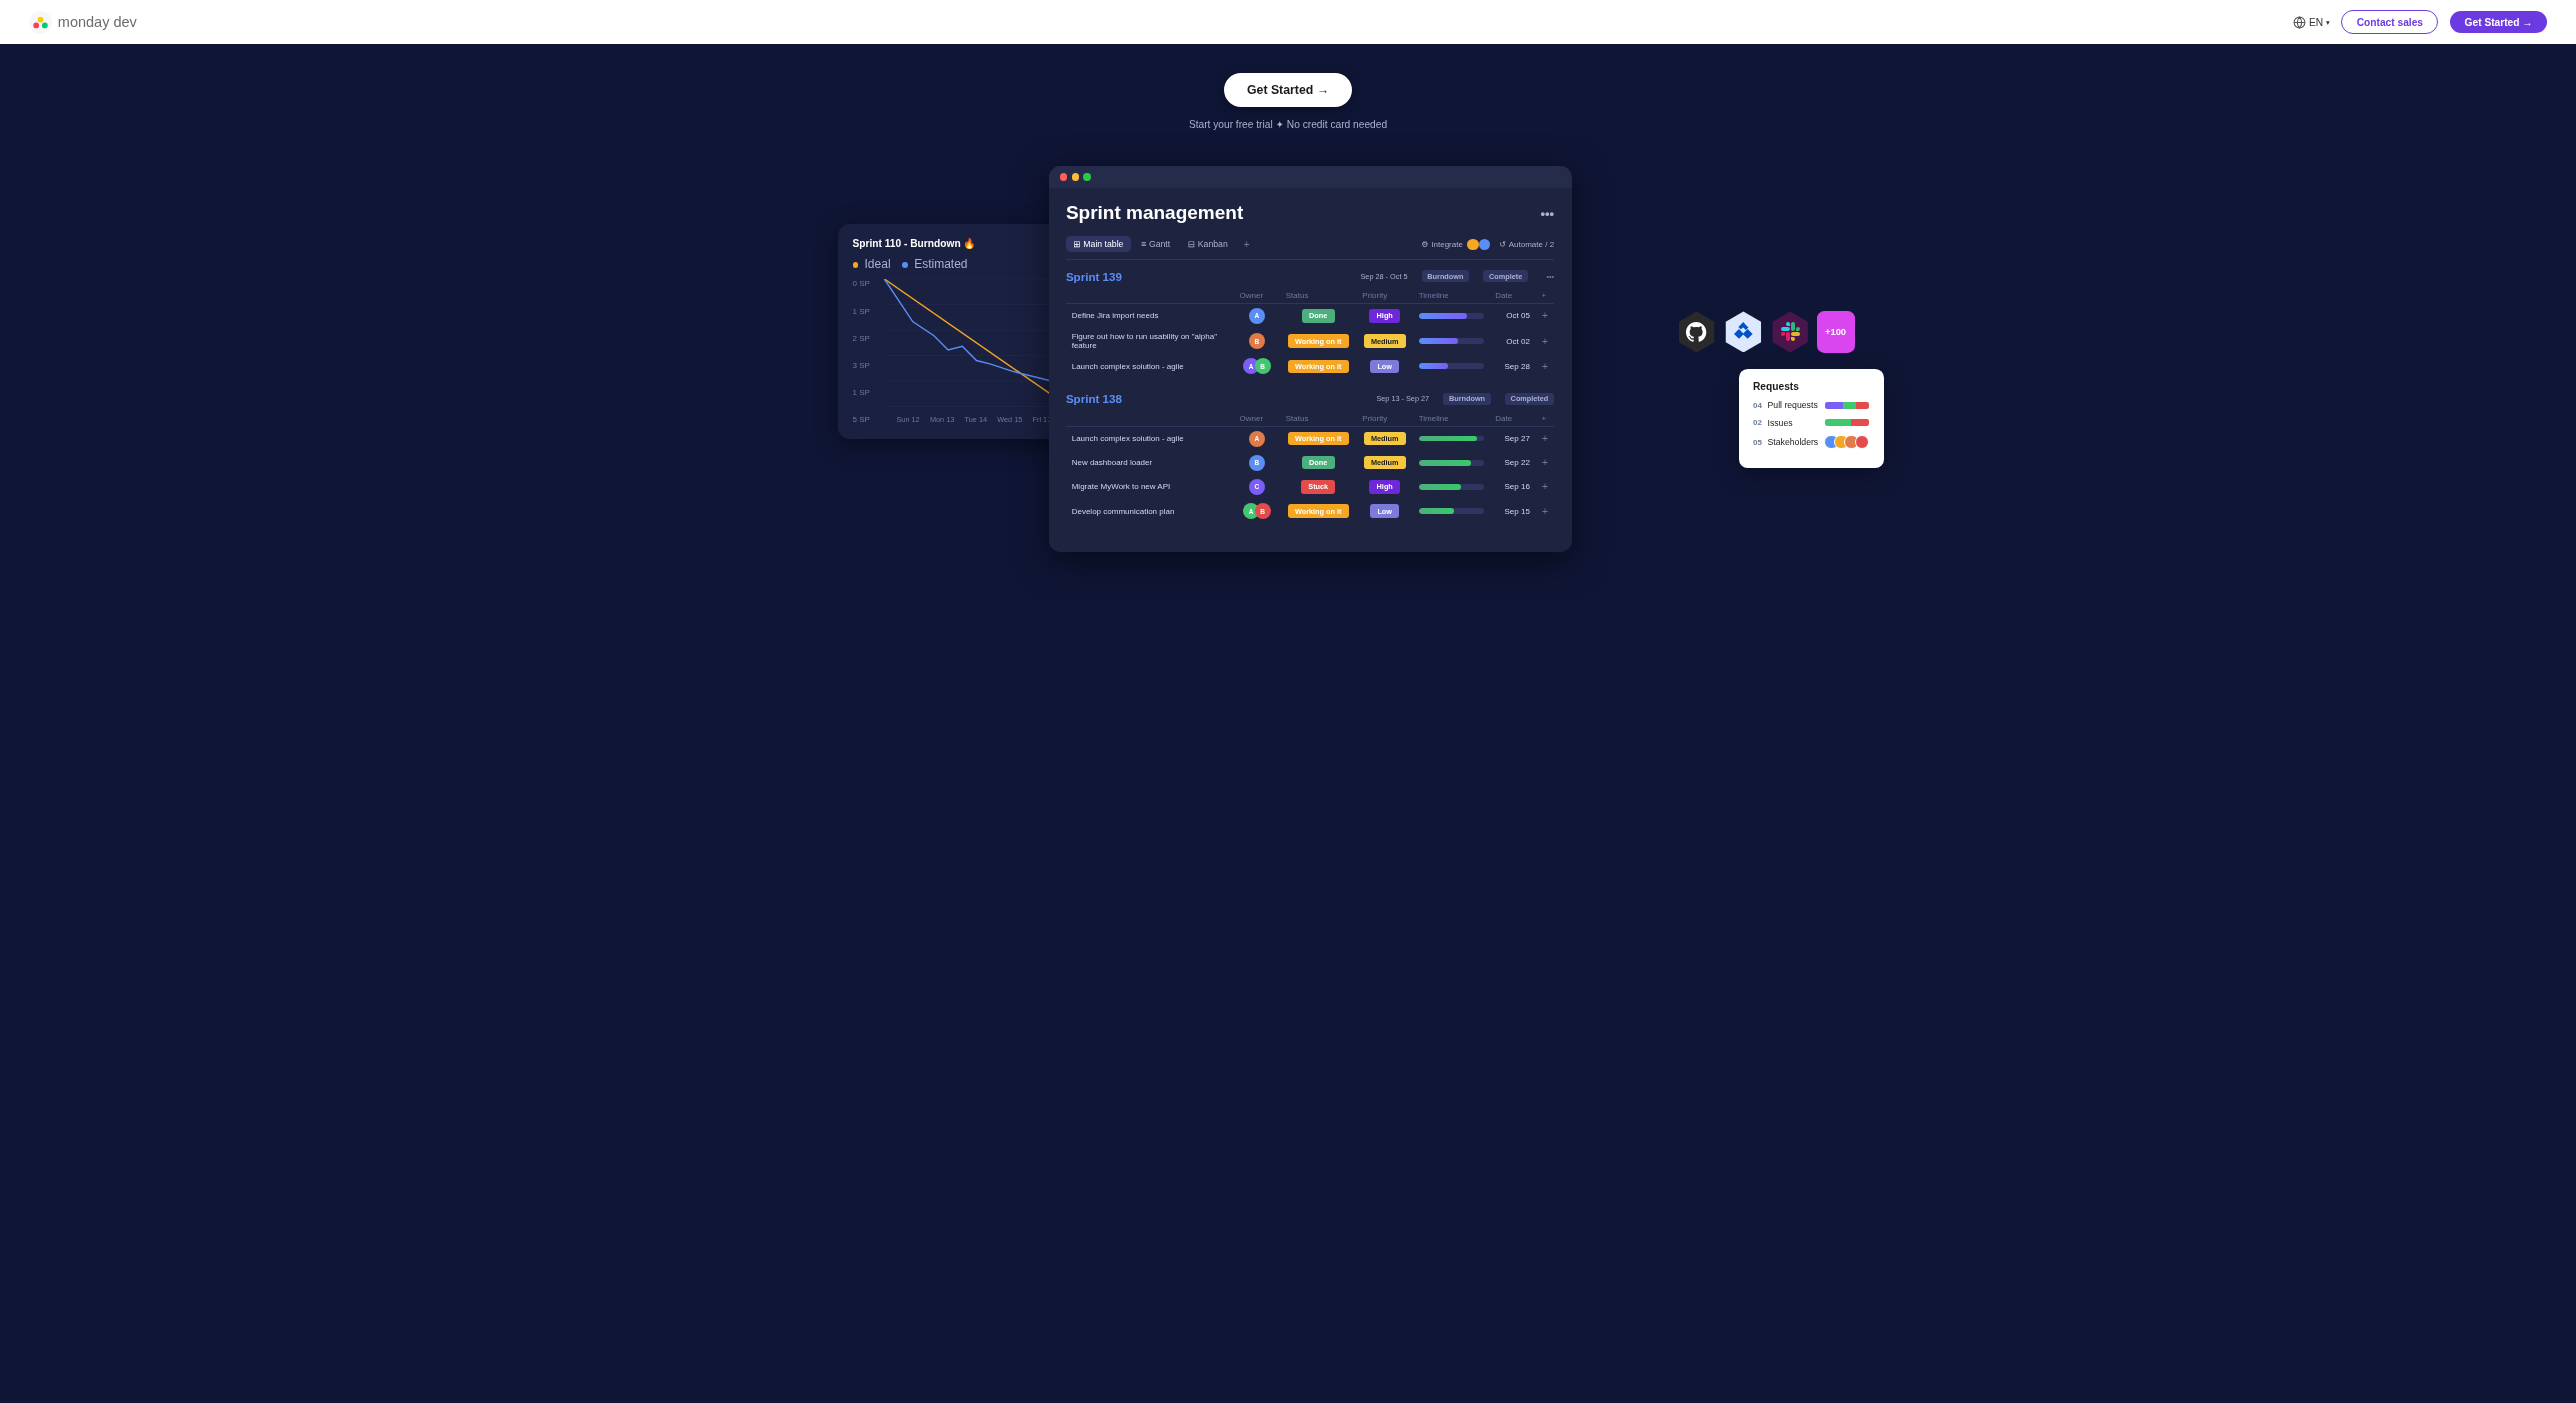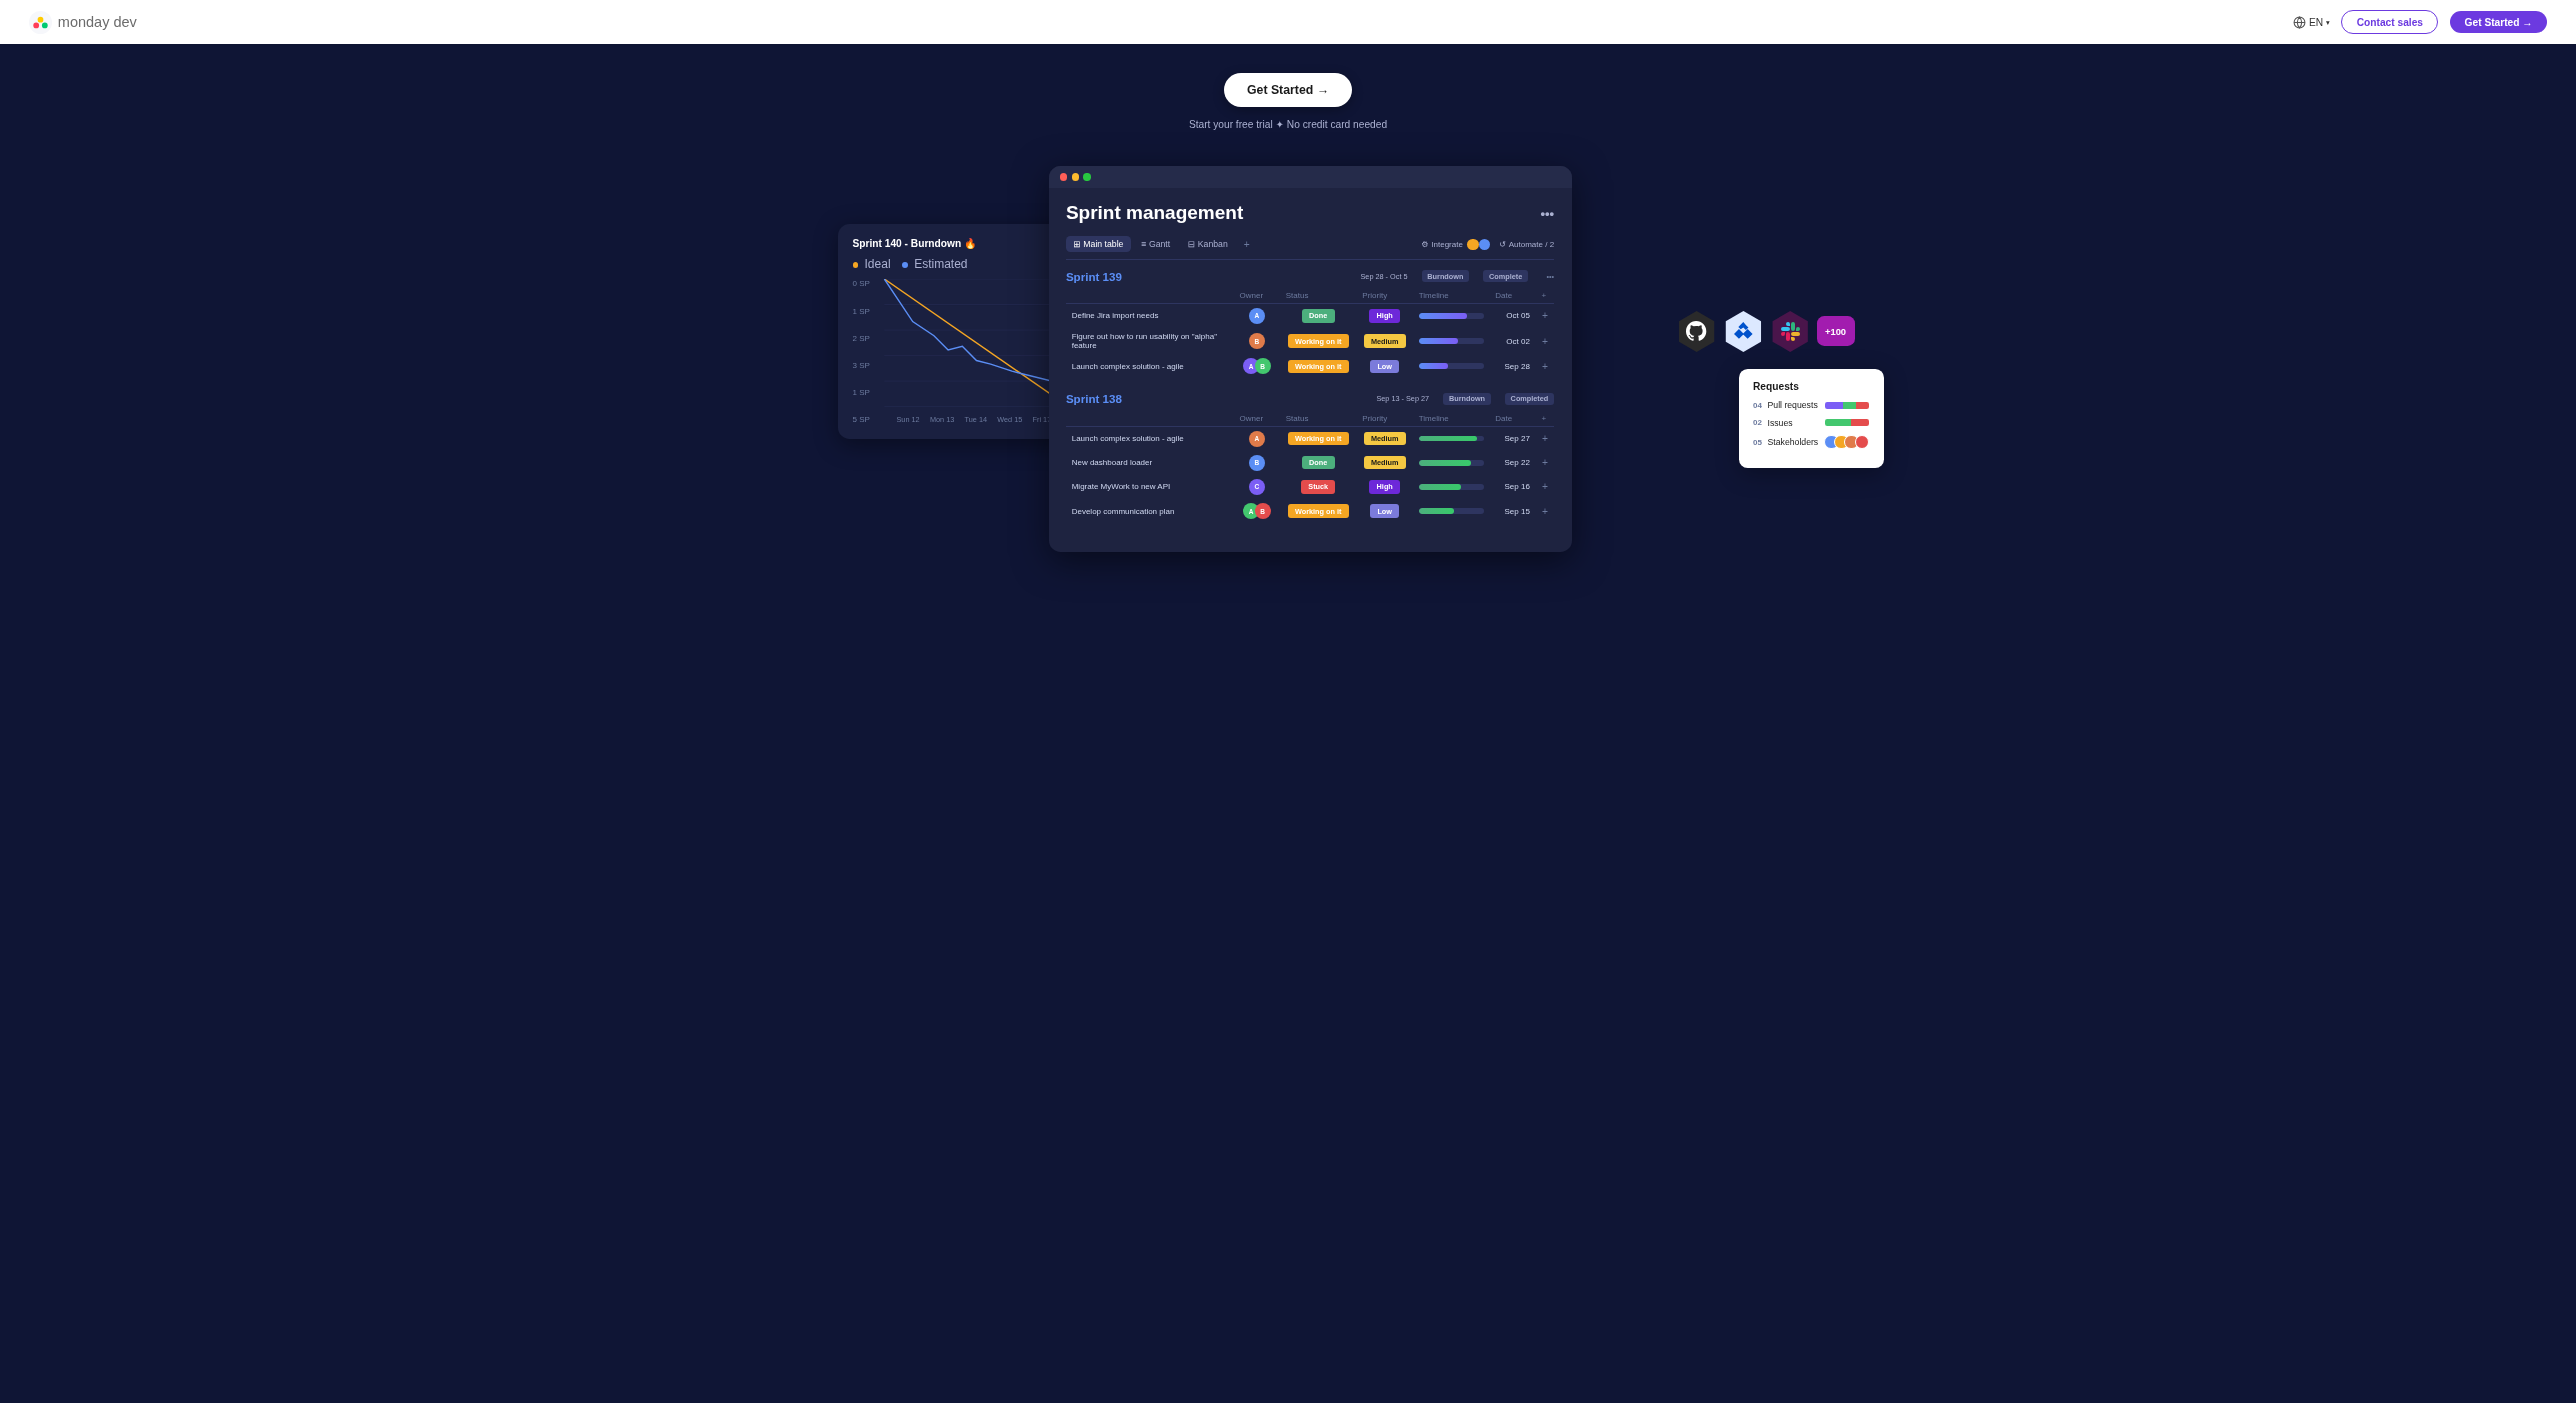--- a/index.html
+++ b/index.html
@@ -403,26 +403,26 @@
     .integrations-row {
       position: absolute;
       right: -131px;
       top: 145px;
       display: flex;
       gap: 5.8px;
       align-items: center;
       z-index: 15;
     }
     .int-plus {
-      background: #a21caf;
+      background: #d946ef;
       color: #fff;
       font-size: 9.4px;
       font-weight: 700;
       width: 38px;
-      height: 30px;
+      height: 42px;
       border-radius: 7.3px;
       display: flex;
       align-items: center;
       justify-content: center;
     }
     .int-hex {
       clip-path: polygon(50% 0%, 93% 25%, 93% 75%, 50% 100%, 7% 75%, 7% 25%);
     }
 
     
@@ -537,21 +537,21 @@
 <section class="hero">
   <button class="hero-cta-btn">
     <span>Get Started →</span>
   </button>
   <p class="hero-sub">Start your free trial ✦ No credit card needed</p>
 
   <div class="dashboard-area">
 
     <div class="burndown-card">
       <div class="burndown-title">
-        <span>Sprint 140 - Burndown 🔥</span>
+        <span>Sprint 110 - Burndown 🔥</span>
       </div>
       <div class="burndown-legend">
         <span>
           <span class="legend-dot" style="background:#f5a623;"></span>
           <span>Ideal</span>
         </span>
         <span>
           <span class="legend-dot" style="background:#5b8ef5;"></span>
           <span>Estimated</span>
         </span>

